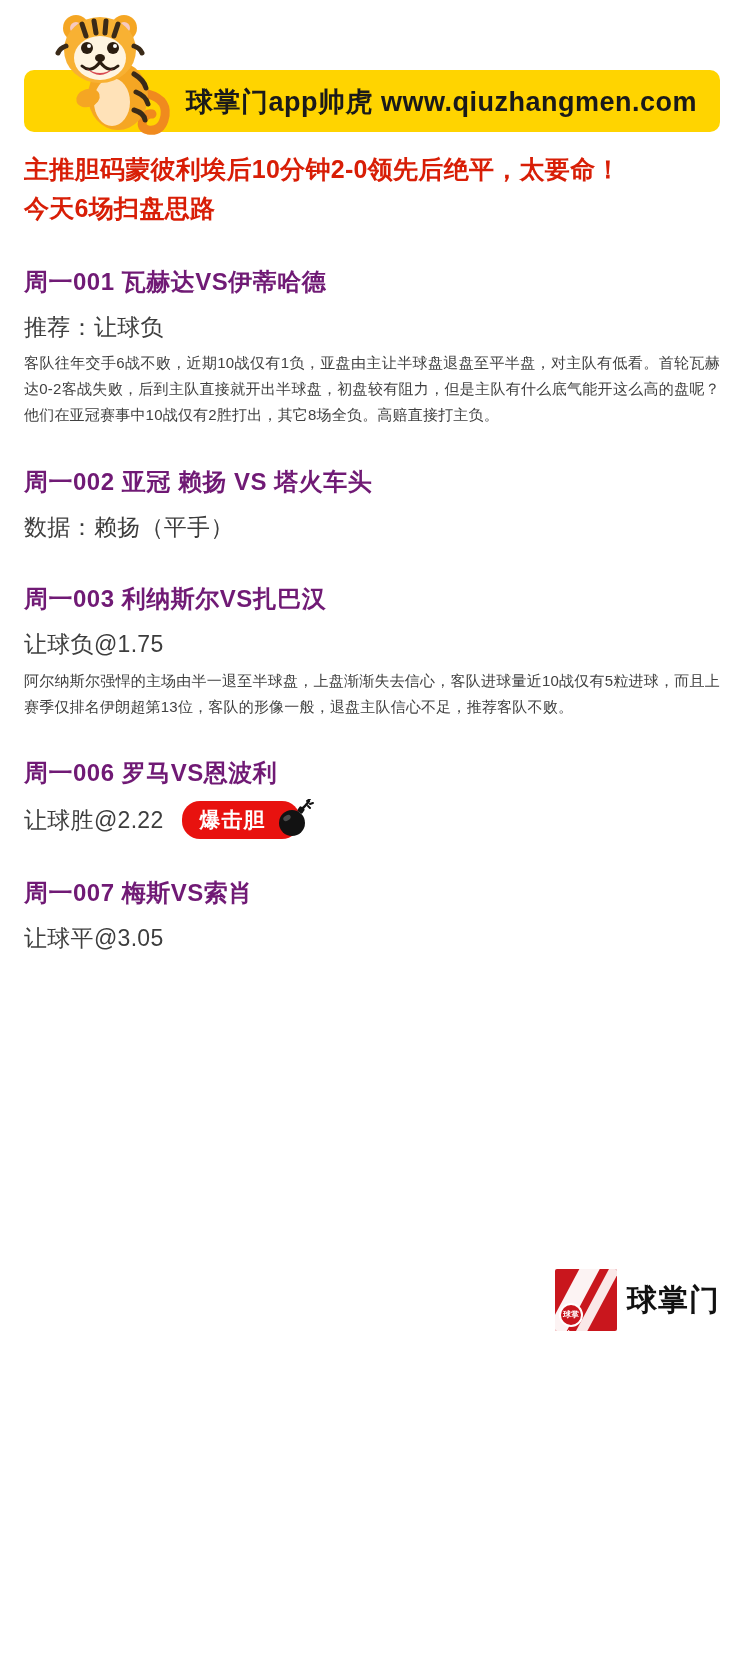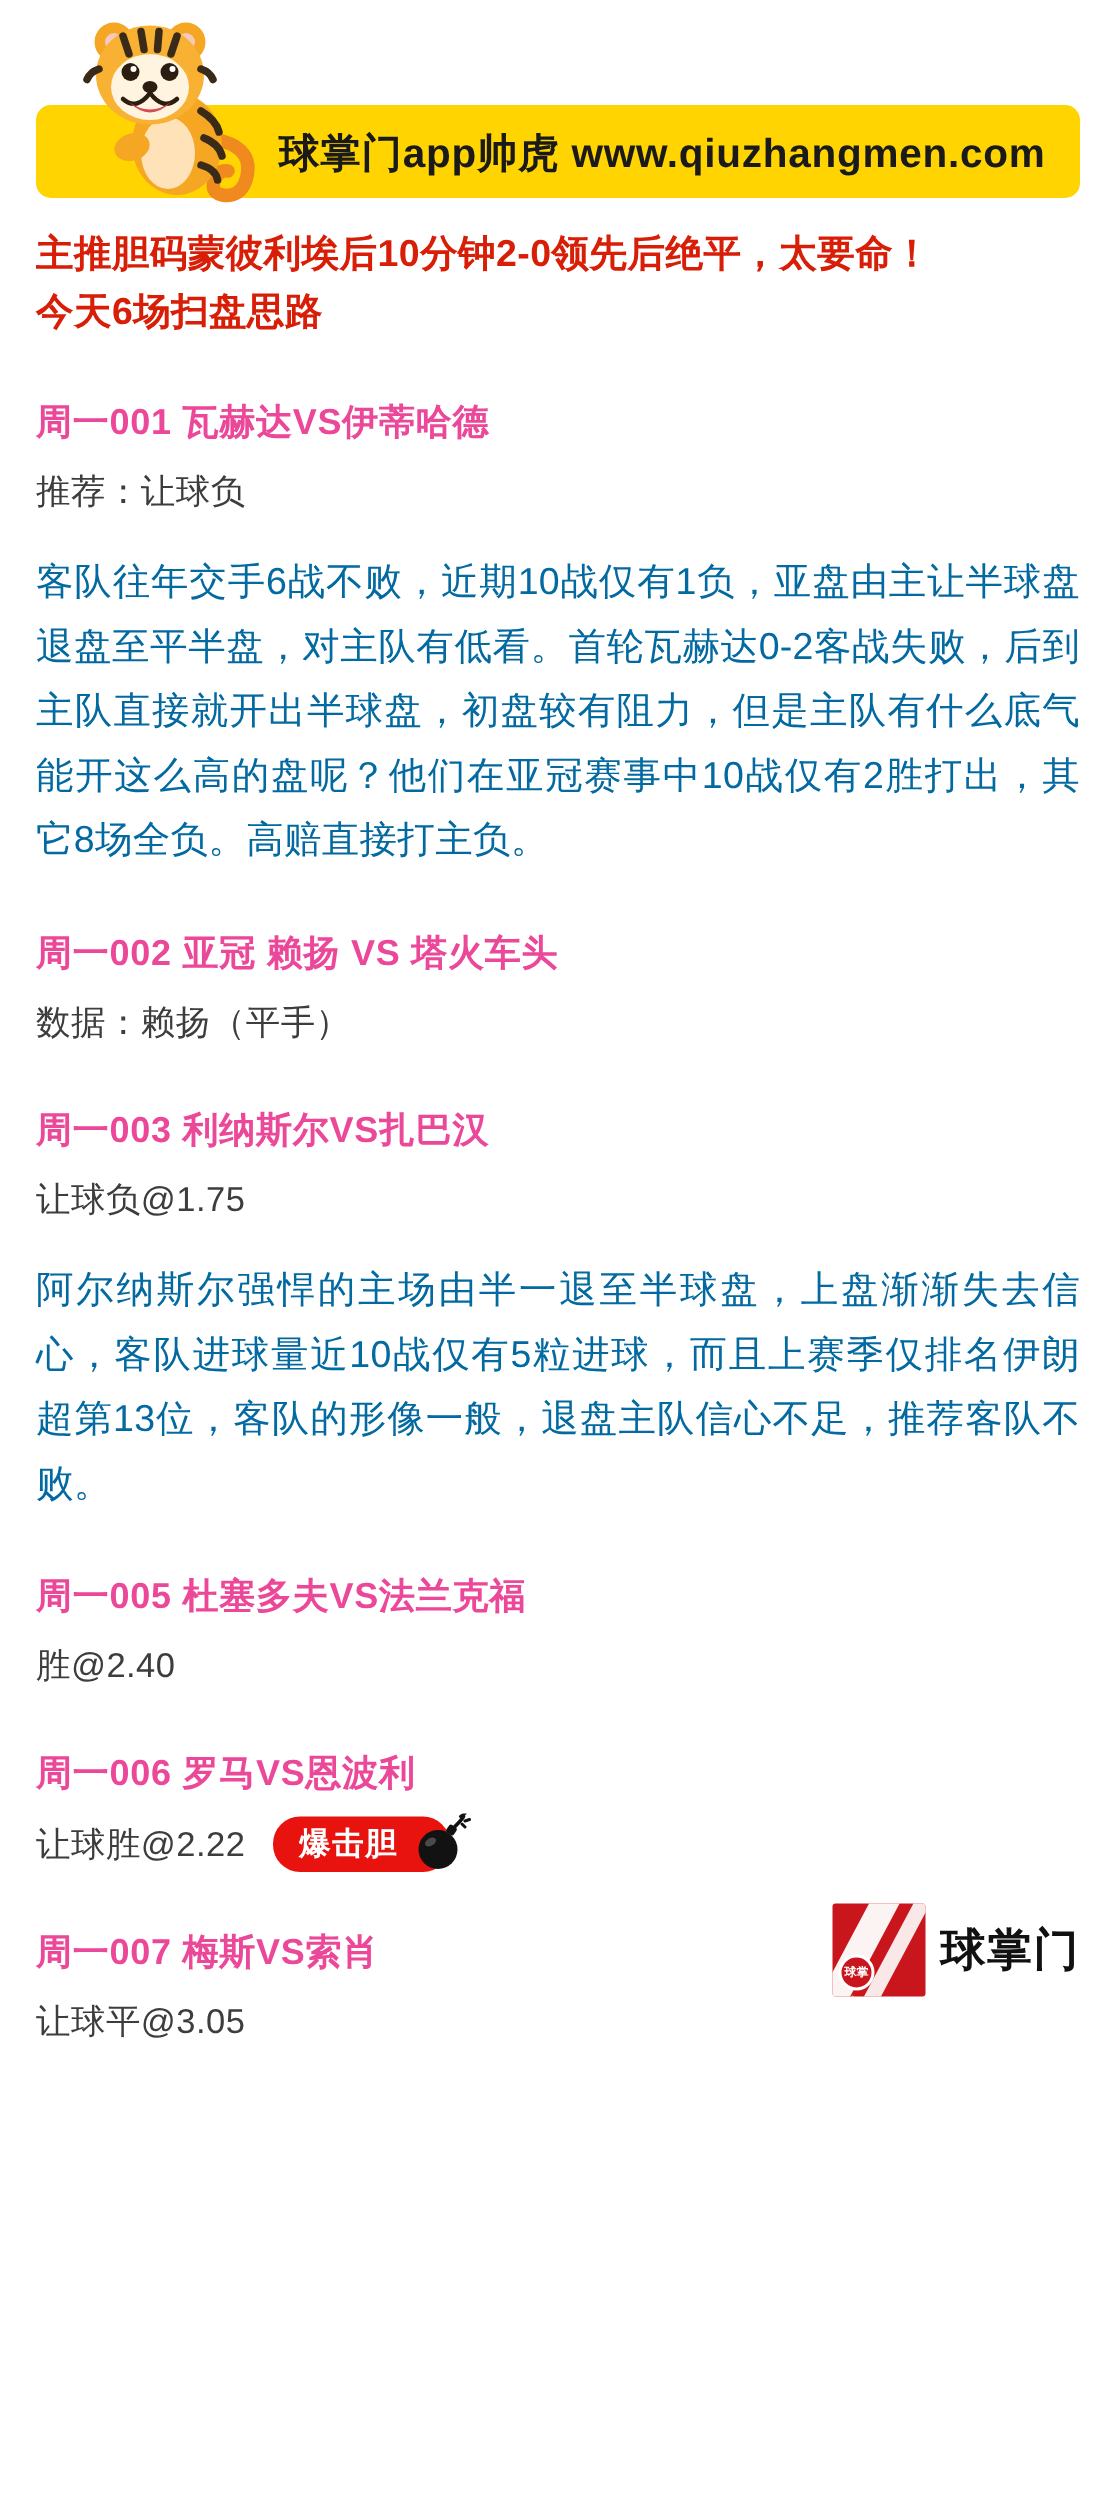--- a/index.html
+++ b/index.html
@@ -66,36 +66,36 @@
     letter-spacing: 0.3px;
   }
 
   
   .match {
     margin-top: 36px;
   }
   .match-head {
     font-size: 24px;
     font-weight: bold;
-    color: #ec4899;
+    color: #701a75;
     line-height: 1.5;
     letter-spacing: 0.5px;
   }
   .match-line {
     font-size: 23px;
     color: #3d3d3d;
     line-height: 1.55;
     margin-top: 10px;
     letter-spacing: 0.3px;
   }
   .match-body {
-    font-size: 25px;
-    color: #0369a1;
+    font-size: 15px;
+    color: #404040;
     line-height: 1.72;
-    margin-top: 22px;
+    margin-top: 5px;
     text-align: justify;
     letter-spacing: 0.2px;
   }
   .pick-row {
     display: flex;
     align-items: center;
     margin-top: 10px;
   }
   .pick-row .odds {
     font-size: 23px;
@@ -251,24 +251,20 @@
     <div class="match-head">周一002 亚冠 赖扬 VS 塔火车头</div>
     <div class="match-line">数据：赖扬（平手）</div>
   </div>
 
   <div class="match">
     <div class="match-head">周一003 利纳斯尔VS扎巴汉</div>
     <div class="match-line">让球负@1.75</div>
     <div class="match-body">阿尔纳斯尔强悍的主场由半一退至半球盘，上盘渐渐失去信心，客队进球量近10战仅有5粒进球，而且上赛季仅排名伊朗超第13位，客队的形像一般，退盘主队信心不足，推荐客队不败。</div>
   </div>
 
-  <div class="match">
-    <div class="match-head">周一005 杜塞多夫VS法兰克福</div>
-    <div class="match-line">胜@2.40</div>
-  </div>
 
   <div class="match">
     <div class="match-head">周一006  罗马VS恩波利</div>
     <div class="pick-row">
       <span class="odds">让球胜@2.22</span>
       <span class="bomb-badge">
         <span class="bomb-pill">爆击胆</span>
         <span class="bomb-ball">
           <svg width="40" height="40" viewBox="0 0 40 40">
             <circle cx="18" cy="24" r="13" fill="#121212"></circle>

